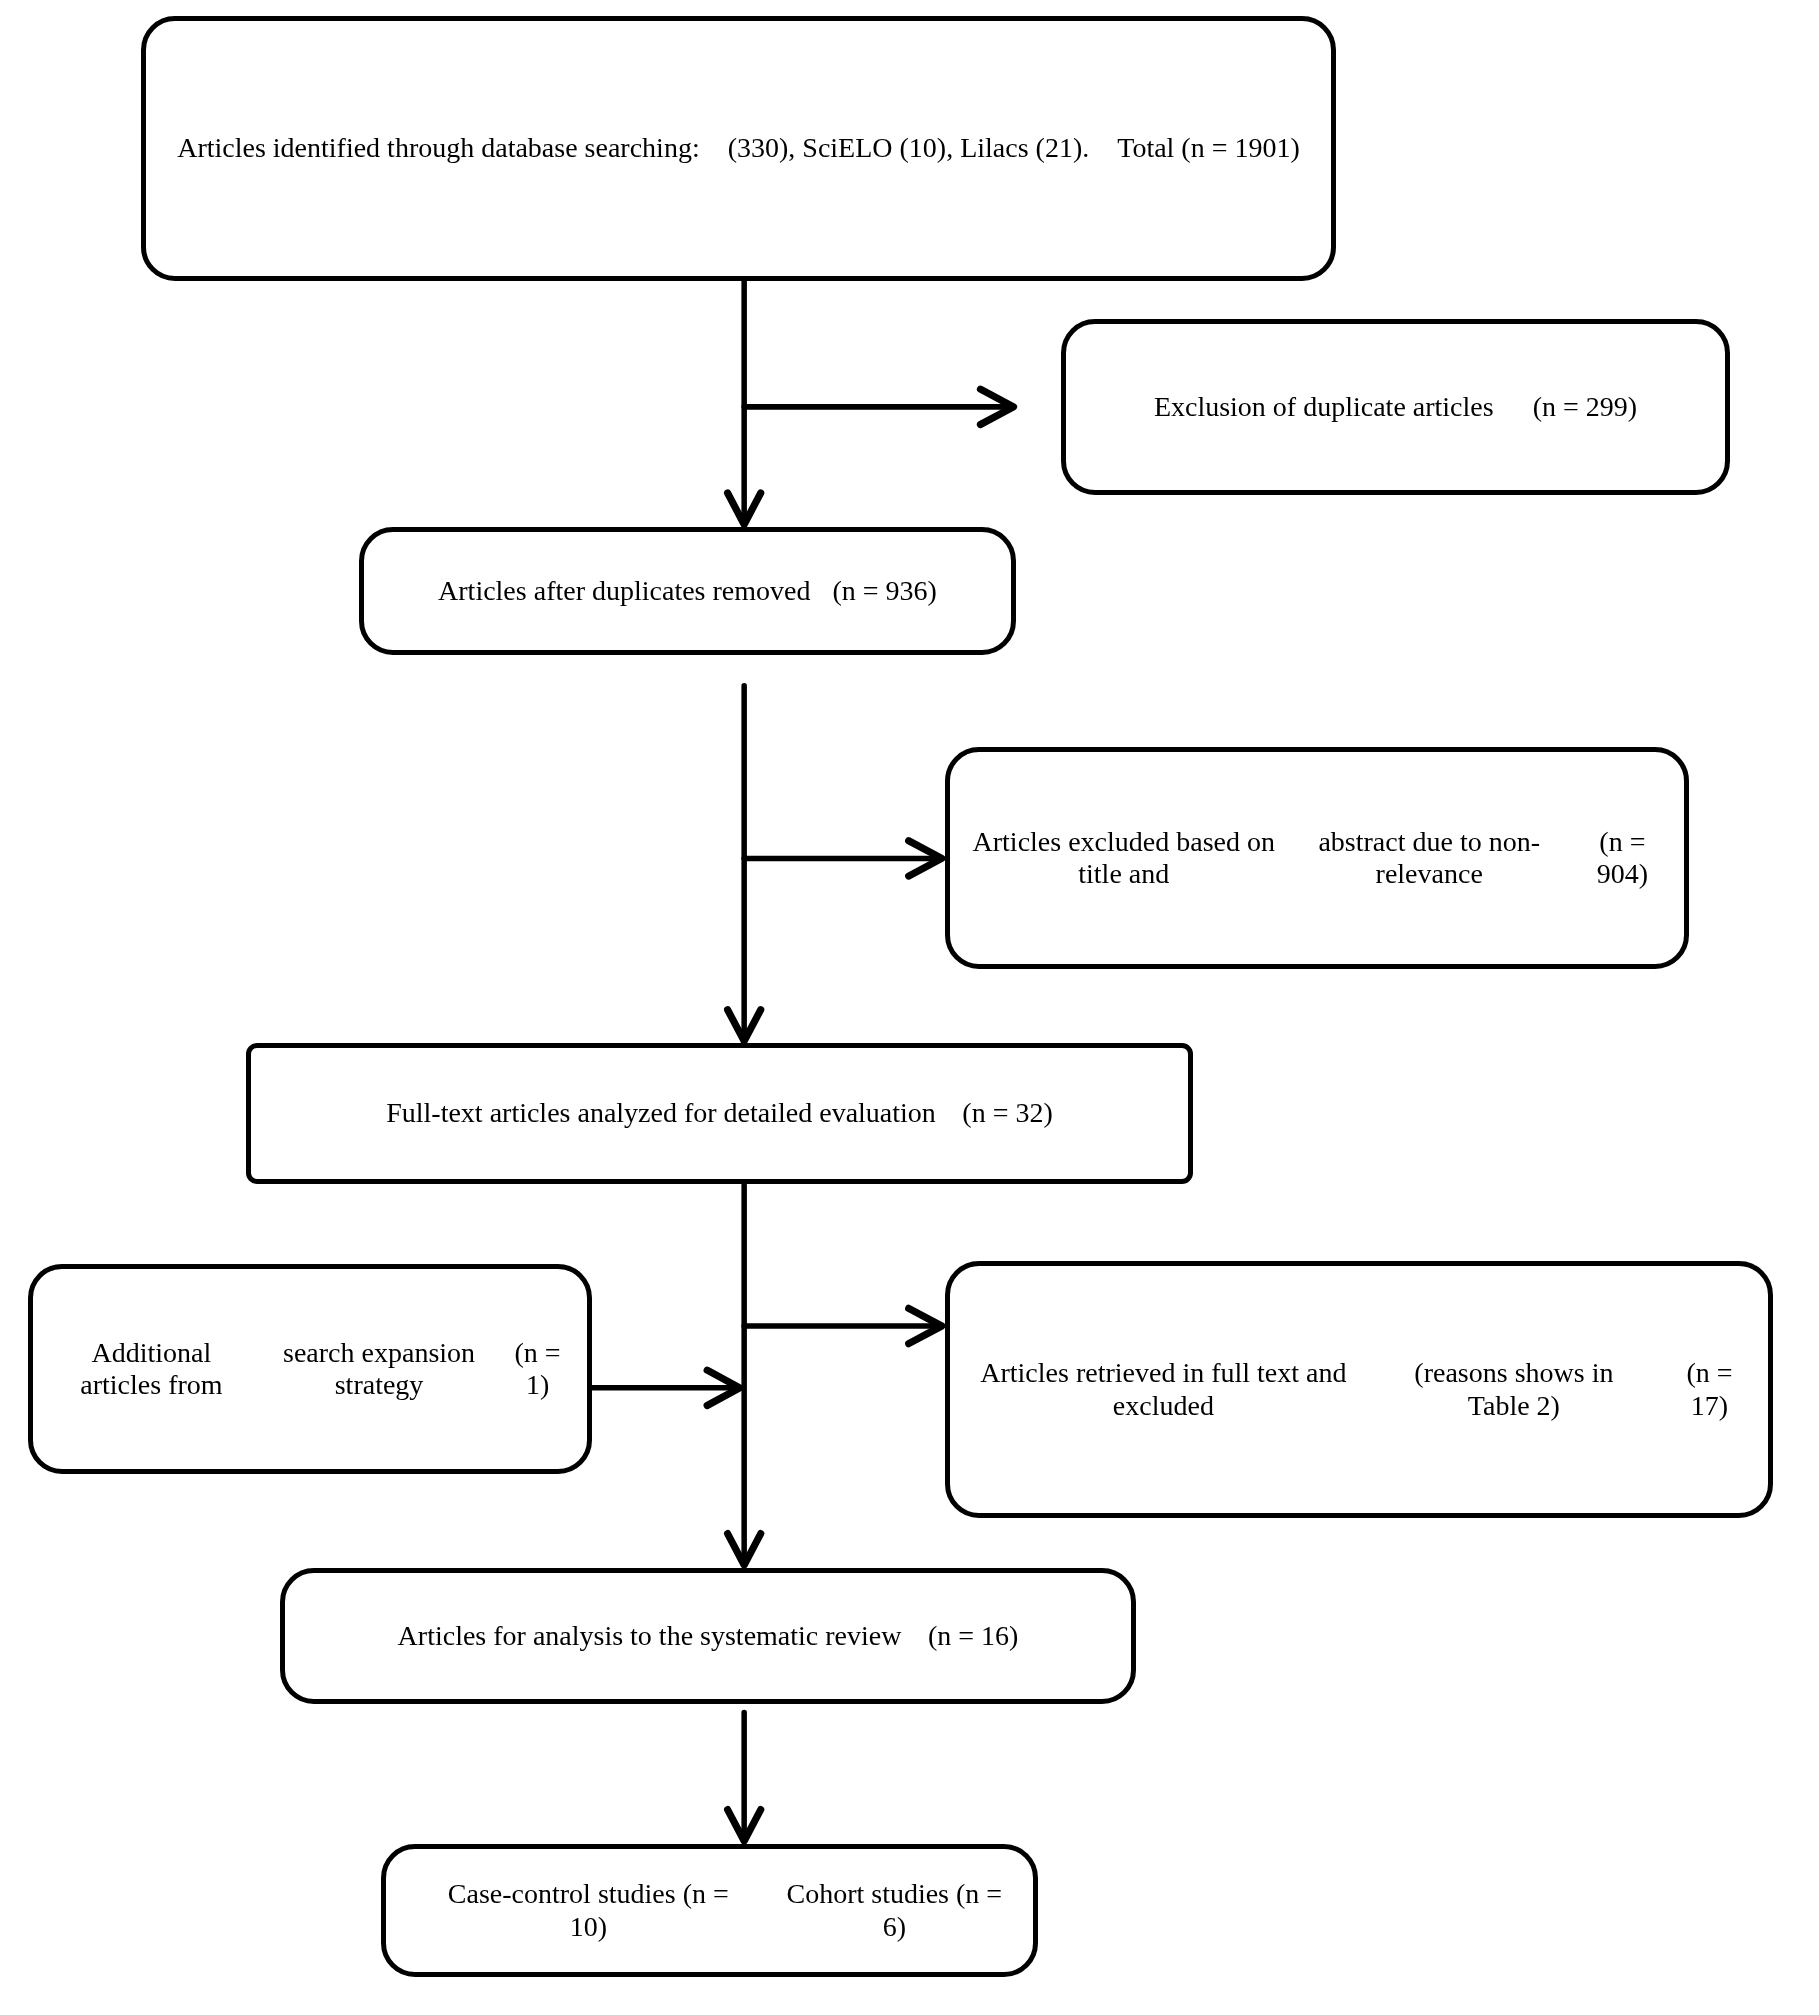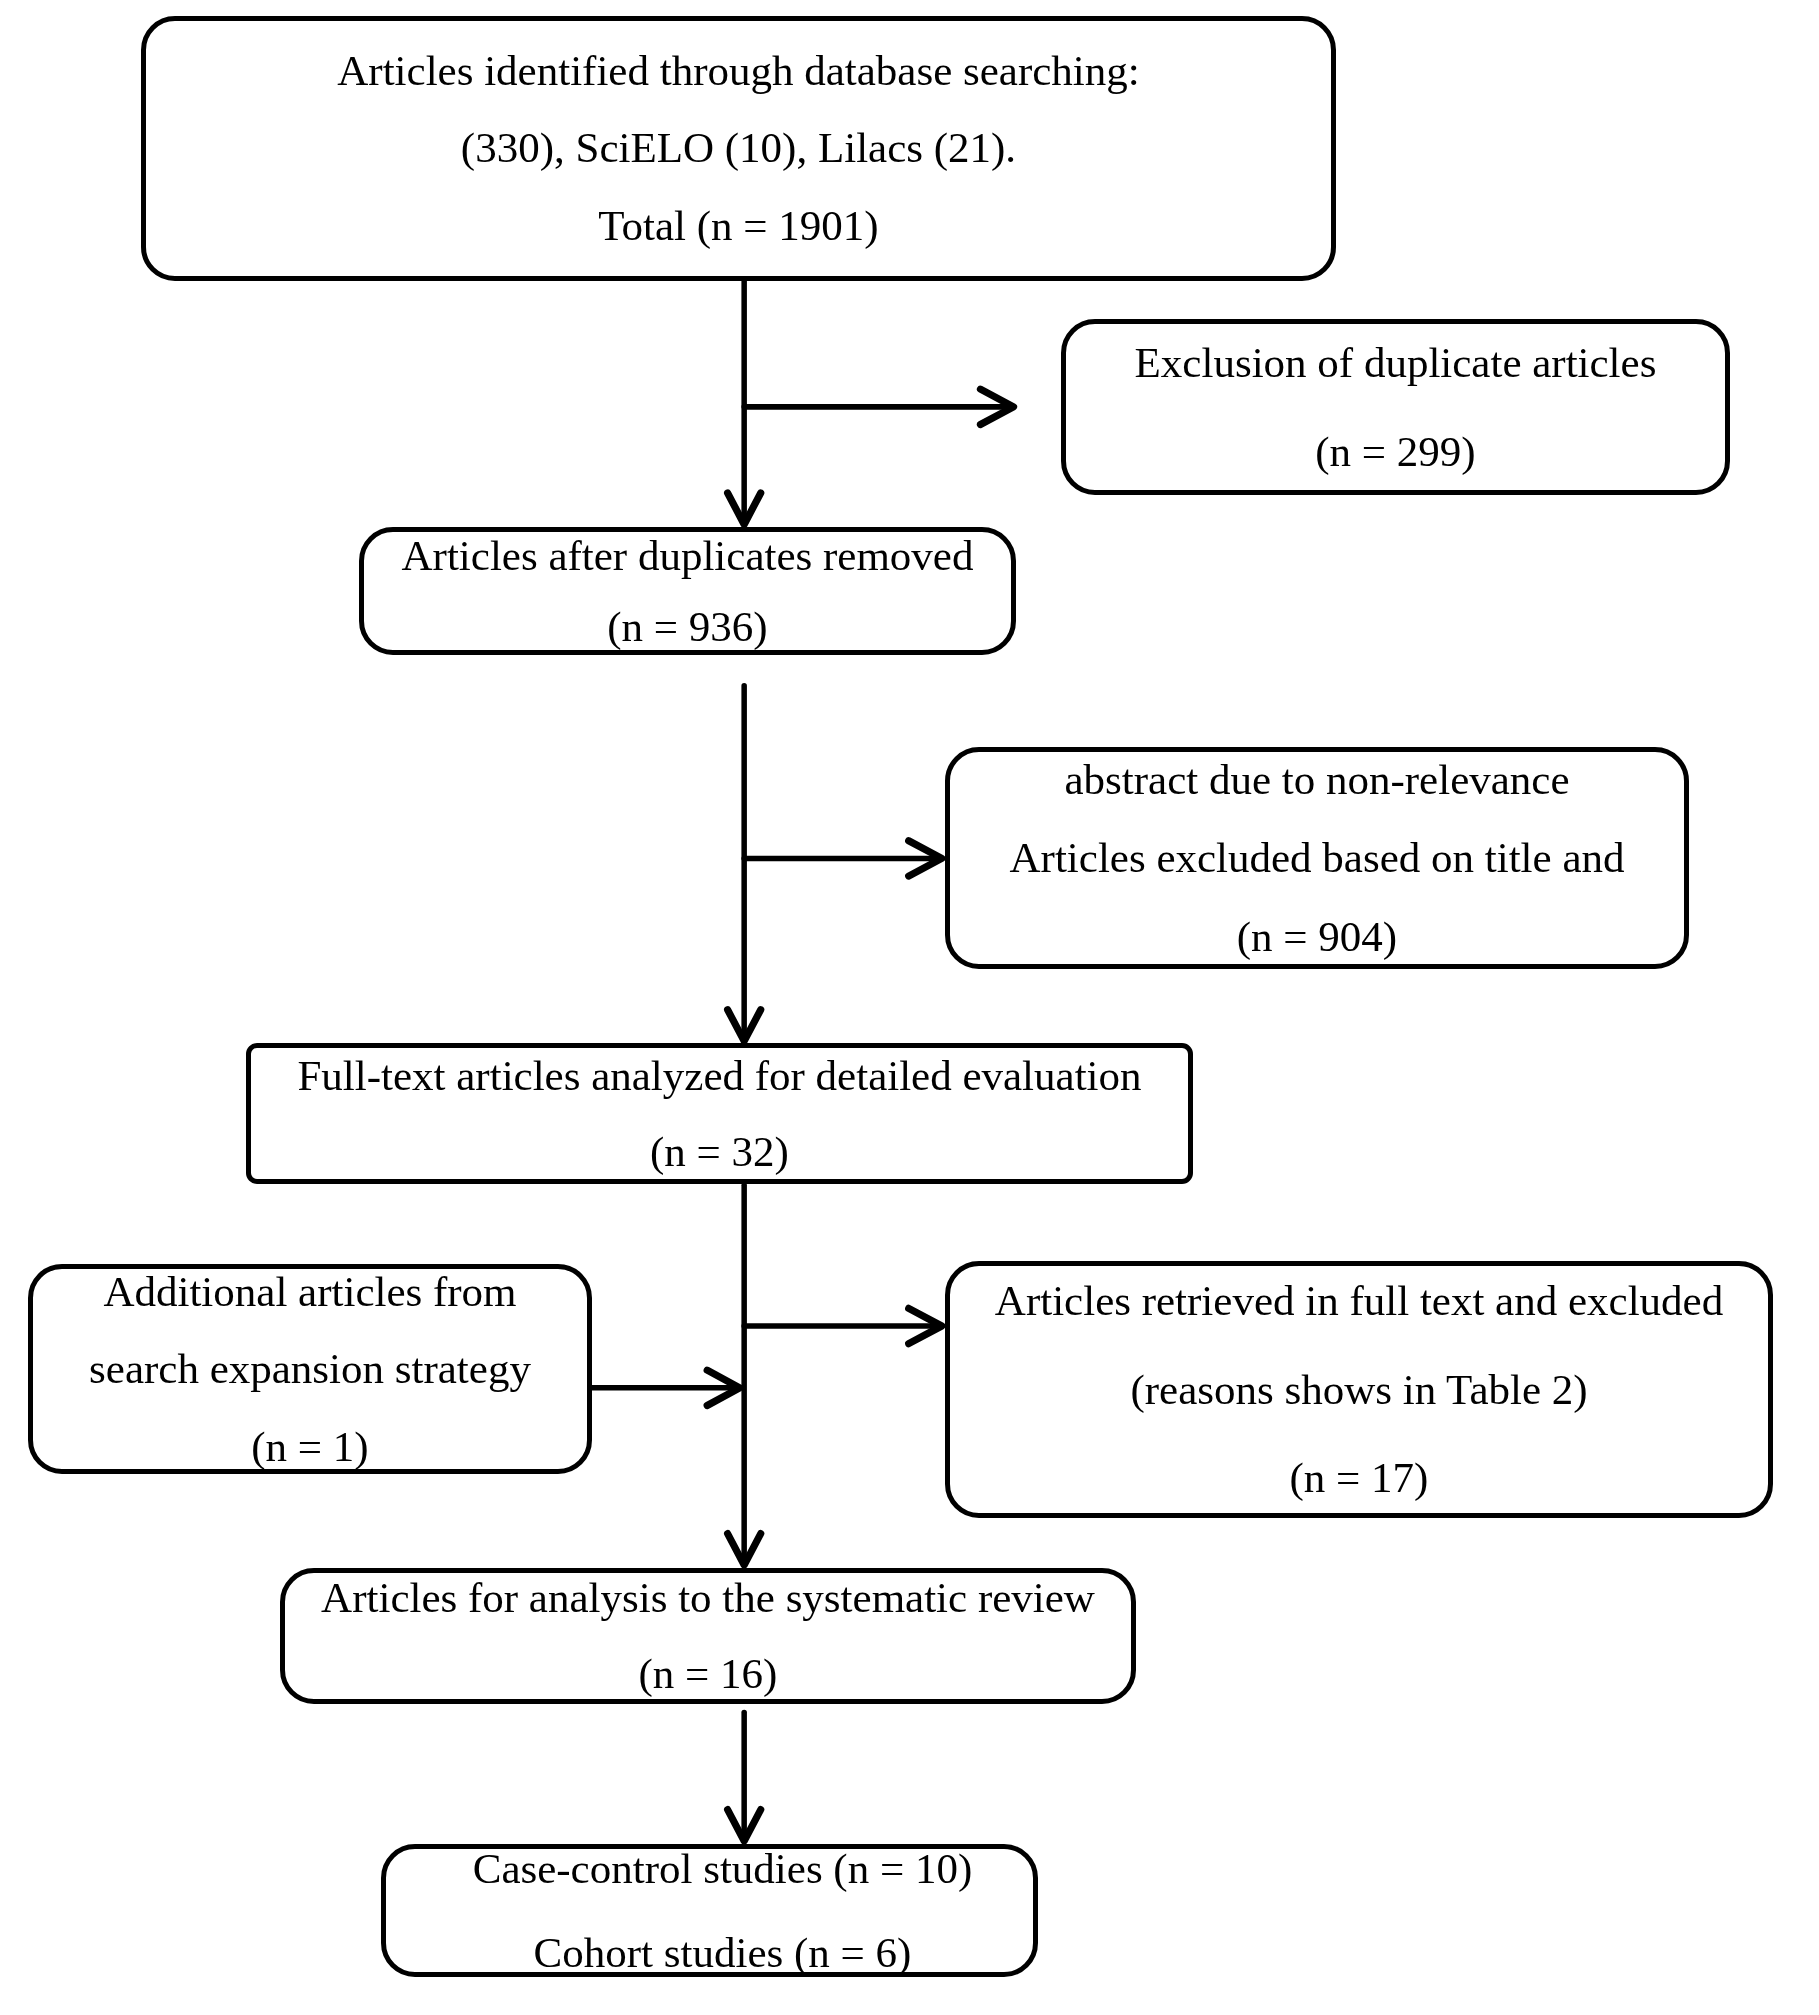--- a/index.html
+++ b/index.html
@@ -21,25 +21,25 @@
     width: 1819px;
     height: 2015px;
   }
   .box {
     position: absolute;
     box-sizing: border-box;
     border: 5.5px solid #000000;
     border-radius: 34px;
     background: #ffffff;
     display: flex;
-    flex-direction: column;
+    flex-direction: row;
     align-items: center;
     justify-content: center;
     text-align: center;
-    font-size: 43px;
+    font-size: 28px;
     line-height: 1.15;
     padding: 5.5px 22px;
   }
   .line { display: block; }
 
   .b1 { left: 141px;  top: 15.5px;   width: 1195px; height: 265px; gap: 28px; }
   .b2 { left: 1017px; top: 319px;  width: 669px; height: 176px; gap: 39px; margin-left: 44px; }
   .b3 { left: 359px;  top: 527px;  width: 657px; height: 128px; gap: 22px; }
   .b4 { left: 945px; top: 747px; width: 744px; height: 222px; gap: 29px; }
   .b5 { left: 246px;  top: 1043px; width: 947px; height: 141px; gap: 26.5px; border-radius: 11px; }
@@ -106,22 +106,22 @@
     <span class="line">Exclusion of duplicate articles</span>
     <span class="line">(n = 299)</span>
   </div>
 
   <div class="box b3">
     <span class="line">Articles after duplicates removed</span>
     <span class="line">(n = 936)</span>
   </div>
 
   <div class="box b4">
+    <span class="line">Articles excluded based on title and</span>
     <span class="line">abstract due to non-relevance</span>
-    <span class="line">Articles excluded based on title and</span>
     <span class="line">(n = 904)</span>
   </div>
 
   <div class="box b5">
     <span class="line">Full-text articles analyzed for detailed evaluation</span>
     <span class="line">(n = 32)</span>
   </div>
 
   <div class="box b6">
     <span class="line">Additional articles from</span>

